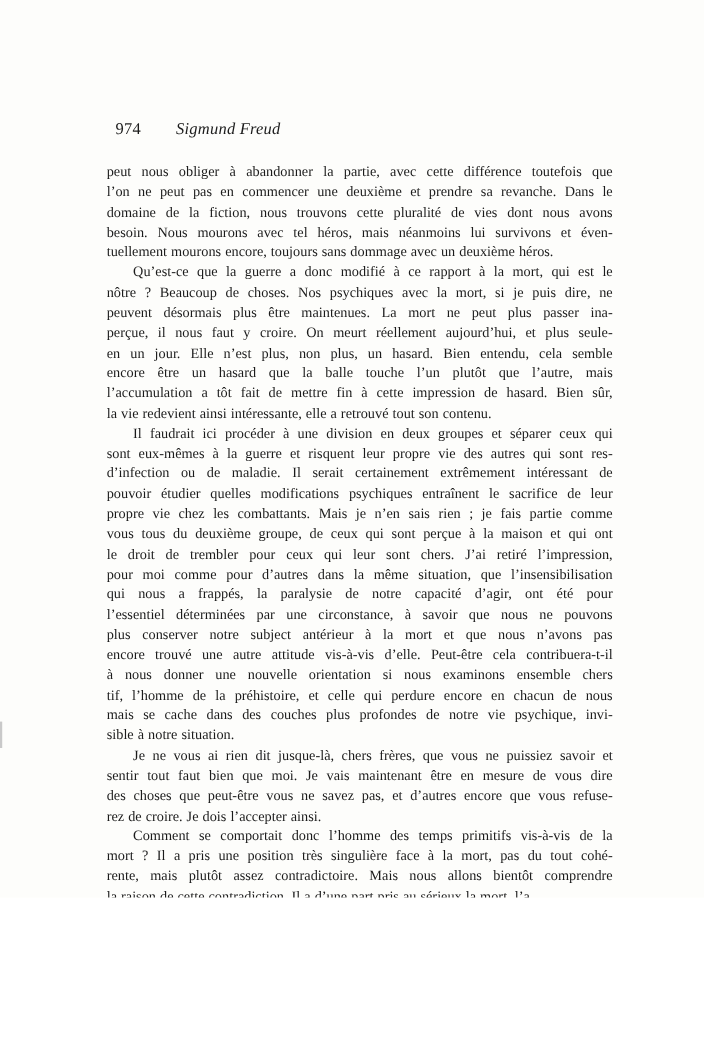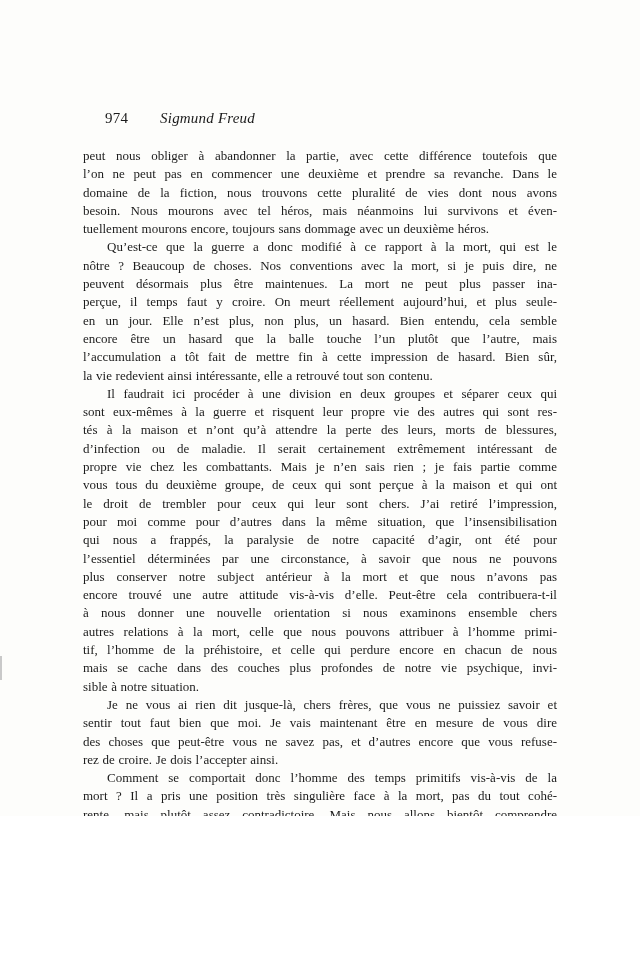--- a/index.html
+++ b/index.html
@@ -35,20 +35,21 @@
     top: 147px;
     left: 83px;
     width: 474px;
     font-size: 13px;
     line-height: 18.3px;
     word-spacing: 0.4px;
   }
   .line {
     text-align: justify;
     text-align-last: justify;
+    margin-left: 14px;
   }
   .line.para-end { text-align-last: left; }
   .line.indent { text-indent: 24px; }
 
   .footer {
     position: absolute;
     top: 941px;
     left: 60px;
     width: 260px;
     font-family: "Liberation Sans", sans-serif;
@@ -74,41 +75,40 @@
     <span class="author">Sigmund Freud</span>
   </div>
 
   <div class="body-text">
       <div class="line">peut nous obliger à abandonner la partie, avec cette différence toutefois que</div>
       <div class="line">l’on ne peut pas en commencer une deuxième et prendre sa revanche. Dans le</div>
       <div class="line">domaine de la fiction, nous trouvons cette pluralité de vies dont nous avons</div>
       <div class="line">besoin. Nous mourons avec tel héros, mais néanmoins lui survivons et éven-</div>
       <div class="line para-end">tuellement mourons encore, toujours sans dommage avec un deuxième héros.</div>
       <div class="line indent">Qu’est-ce que la guerre a donc modifié à ce rapport à la mort, qui est le</div>
-      <div class="line">nôtre ? Beaucoup de choses. Nos conventions avec la mort, si je puis dire, ne</div>
+      <div class="line">nôtre ? Beaucoup de choses. Nos psychiques avec la mort, si je puis dire, ne</div>
       <div class="line">peuvent désormais plus être maintenues. La mort ne peut plus passer ina-</div>
-      <div class="line">perçue, il temps faut y croire. On meurt réellement aujourd’hui, et plus seule-</div>
+      <div class="line">perçue, il nous faut y croire. On meurt réellement aujourd’hui, et plus seule-</div>
       <div class="line">en un jour. Elle n’est plus, non plus, un hasard. Bien entendu, cela semble</div>
       <div class="line">encore être un hasard que la balle touche l’un plutôt que l’autre, mais</div>
       <div class="line">l’accumulation a tôt fait de mettre fin à cette impression de hasard. Bien sûr,</div>
       <div class="line para-end">la vie redevient ainsi intéressante, elle a retrouvé tout son contenu.</div>
       <div class="line indent">Il faudrait ici procéder à une division en deux groupes et séparer ceux qui</div>
       <div class="line">sont eux-mêmes à la guerre et risquent leur propre vie des autres qui sont res-</div>
-      <div class="line">tés à la maison et n’ont qu’à attendre la perte des leurs, morts de blessures,</div>
       <div class="line">d’infection ou de maladie. Il serait certainement extrêmement intéressant de</div>
+      <div class="line">pouvoir étudier quelles modifications psychiques entraînent le sacrifice de leur</div>
       <div class="line">propre vie chez les combattants. Mais je n’en sais rien ; je fais partie comme</div>
       <div class="line">vous tous du deuxième groupe, de ceux qui sont perçue à la maison et qui ont</div>
       <div class="line">le droit de trembler pour ceux qui leur sont chers. J’ai retiré l’impression,</div>
       <div class="line">pour moi comme pour d’autres dans la même situation, que l’insensibilisation</div>
       <div class="line">qui nous a frappés, la paralysie de notre capacité d’agir, ont été pour</div>
       <div class="line">l’essentiel déterminées par une circonstance, à savoir que nous ne pouvons</div>
       <div class="line">plus conserver notre subject antérieur à la mort et que nous n’avons pas</div>
       <div class="line">encore trouvé une autre attitude vis-à-vis d’elle. Peut-être cela contribuera-t-il</div>
       <div class="line">à nous donner une nouvelle orientation si nous examinons ensemble chers</div>
-      <div class="line">autres relations à la mort, celle que nous pouvons attribuer à l’homme primi-</div>
       <div class="line">tif, l’homme de la préhistoire, et celle qui perdure encore en chacun de nous</div>
       <div class="line">mais se cache dans des couches plus profondes de notre vie psychique, invi-</div>
       <div class="line para-end">sible à notre situation.</div>
       <div class="line indent">Je ne vous ai rien dit jusque-là, chers frères, que vous ne puissiez savoir et</div>
       <div class="line">sentir tout faut bien que moi. Je vais maintenant être en mesure de vous dire</div>
       <div class="line">des choses que peut-être vous ne savez pas, et d’autres encore que vous refuse-</div>
       <div class="line para-end">rez de croire. Je dois l’accepter ainsi.</div>
       <div class="line indent">Comment se comportait donc l’homme des temps primitifs vis-à-vis de la</div>
       <div class="line">mort ? Il a pris une position très singulière face à la mort, pas du tout cohé-</div>
       <div class="line">rente, mais plutôt assez contradictoire. Mais nous allons bientôt comprendre</div>

